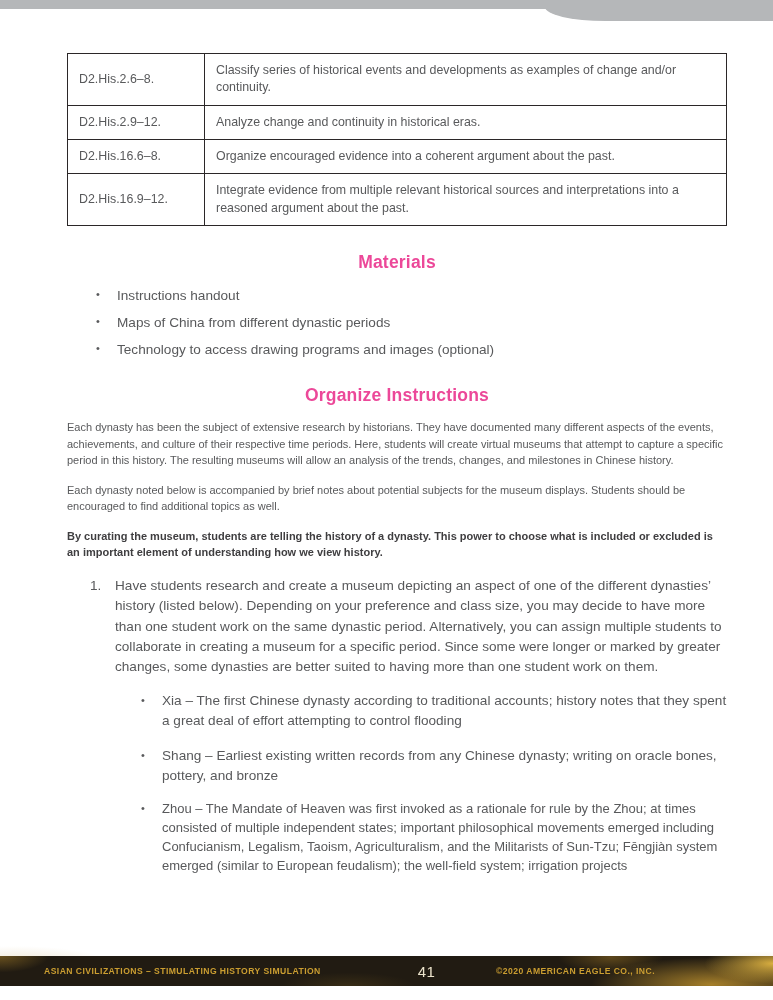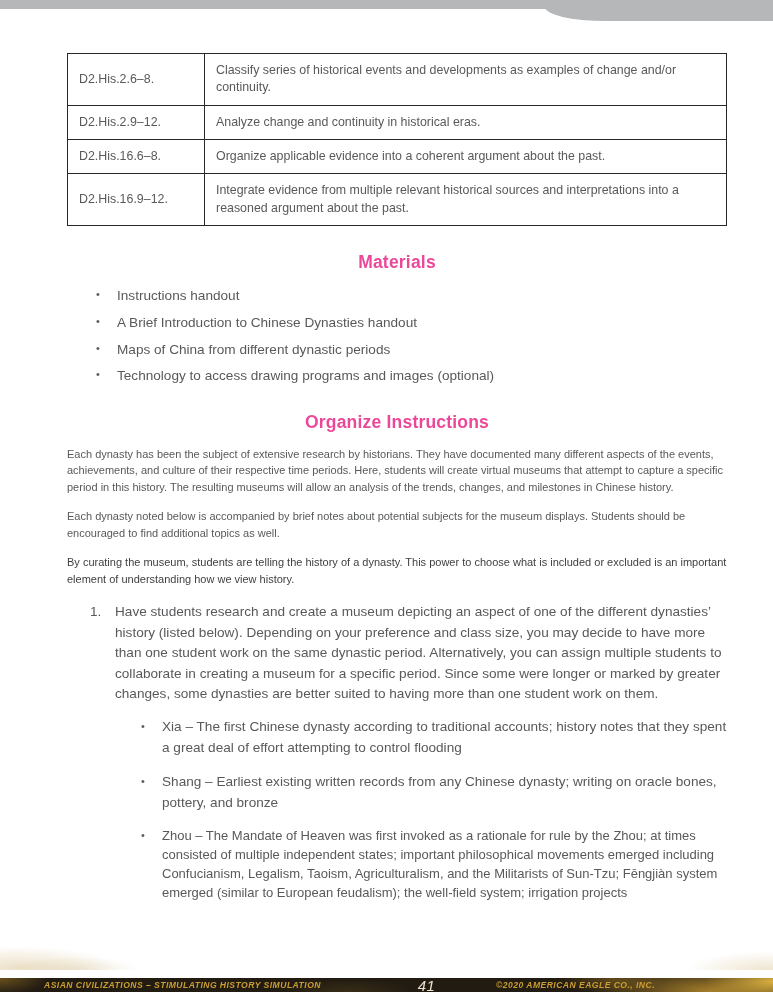--- a/index.html
+++ b/index.html
@@ -43,21 +43,21 @@
   .materials-list li {
     position:relative; padding-left:22px;
     font-size:13.6px; color:#58595b; line-height:1.45; margin-bottom:7px;
   }
   .materials-list li::before {
     content:"•"; position:absolute; left:1px; top:1px;
     font-size:11px; color:#58595b;
   }
 
   .para { font-size:11px; color:#58595b; line-height:1.5; margin-bottom:13px; }
-  .bold-note { font-weight:normal; color:#3f3e40; }
+  .bold-note { font-weight:bold; color:#3f3e40; }
 
   .step { display:flex; margin:15px 0 0 23px; font-size:13.6px; color:#58595b; line-height:1.5; }
   .step-number { width:25px; flex:none; }
   .step-text { flex:1; }
 
   .sub-bullets { list-style:none; margin:13px 0 0 73px; width:587px; }
   .sub-bullets li {
     position:relative; padding-left:22px;
     font-size:13.6px; color:#58595b; line-height:1.5; margin-bottom:14px;
   }
@@ -76,29 +76,28 @@
   }
   .map-corner-right {
     position:absolute; right:0; bottom:30px; width:150px; height:42px;
     background:
       radial-gradient(ellipse 110px 26px at 96% 100%, rgba(206,176,112,0.33), rgba(206,176,112,0) 72%);
     pointer-events:none;
   }
 
   
   .footer {
-    position:absolute; left:0; bottom:8px; width:773px; height:14px;
+    position:absolute; left:0; bottom:14px; width:773px; height:30px;
     background-image:
       radial-gradient(ellipse 95px 28px at 100% 25%, rgba(226,182,66,0.95), rgba(226,182,66,0) 72%),
       radial-gradient(ellipse 160px 36px at 92% 95%, rgba(188,144,46,0.85), rgba(188,144,46,0) 75%),
       radial-gradient(ellipse 75px 22px at 79% 5%, rgba(152,114,36,0.5), rgba(152,114,36,0) 70%),
       radial-gradient(ellipse 65px 22px at 0% 0%, rgba(166,126,40,0.55), rgba(166,126,40,0) 75%),
       radial-gradient(ellipse 90px 18px at 45% 100%, rgba(124,96,32,0.25), rgba(124,96,32,0) 75%);
     background-color:#211b12;
-    font-style:italic;
   }
   .footer-left {
     position:absolute; left:44px; top:50%; transform:translateY(-50%);
     font-size:8.6px; font-weight:bold; color:#cb9e31; letter-spacing:0.45px;
     white-space:nowrap;
   }
   .footer-page {
     position:absolute; left:50%; top:50%; transform:translate(-50%,-50%);
     font-size:15px; color:#ece3cb; letter-spacing:0.5px;margin-left:40px;
   }
@@ -123,34 +122,33 @@
         <tr>
           <td class="code">D2.His.2.6–8.</td>
           <td>Classify series of historical events and developments as examples of change and/or continuity.</td>
         </tr>
         <tr>
           <td class="code">D2.His.2.9–12.</td>
           <td>Analyze change and continuity in historical eras.</td>
         </tr>
         <tr>
           <td class="code">D2.His.16.6–8.</td>
-          <td>Organize applicable evidence into a coherent argument about the past.</td>
+          <td>Organize encouraged evidence into a coherent argument about the past.</td>
         </tr>
         <tr>
           <td class="code">D2.His.16.9–12.</td>
           <td>Integrate evidence from multiple relevant historical sources and interpretations into a reasoned argument about the past.</td>
         </tr>
       </tbody>
     </table>
 
     <h2 class="section-heading">Materials</h2>
 
     <ul class="materials-list">
       <li>Instructions handout</li>
-      <li>A Brief Introduction to Chinese Dynasties handout</li>
       <li>Maps of China from different dynastic periods</li>
       <li>Technology to access drawing programs and images (optional)</li>
     </ul>
 
     <h2 class="section-heading">Organize Instructions</h2>
 
     <p class="para">Each dynasty has been the subject of extensive research by historians. They have documented many different aspects of the events, achievements, and culture of their respective time periods. Here, students will create virtual museums that attempt to capture a specific period in this history. The resulting museums will allow an analysis of the trends, changes, and milestones in Chinese history.</p>
     <p class="para">Each dynasty noted below is accompanied by brief notes about potential subjects for the museum displays. Students should be encouraged to find additional topics as well.</p>
     <p class="para bold-note">By curating the museum, students are telling the history of a dynasty. This power to choose what is included or excluded is an important element of understanding how we view history.</p>
 

